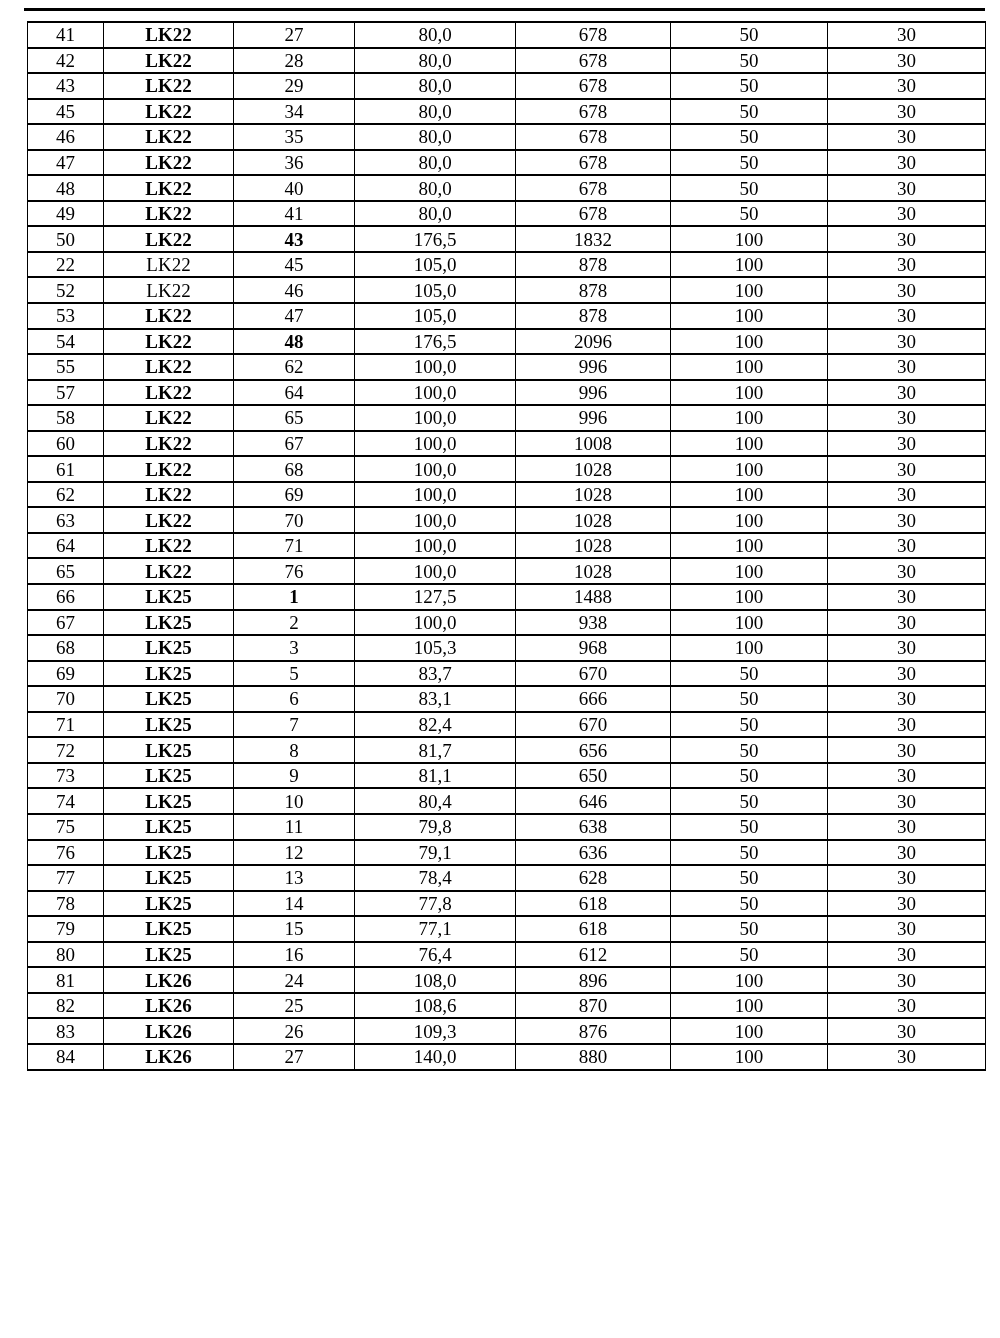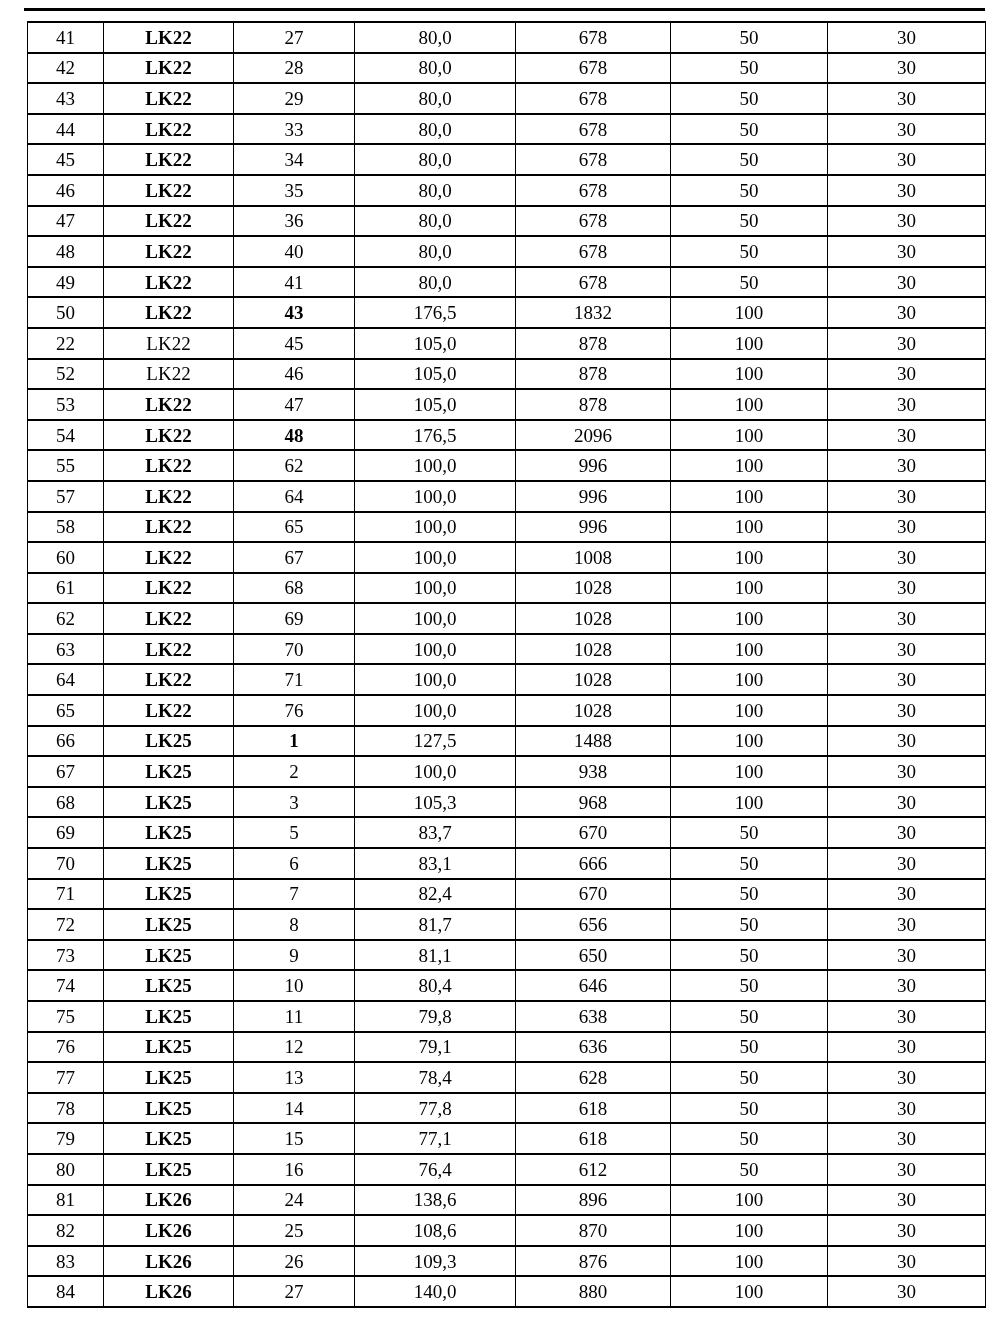--- a/index.html
+++ b/index.html
@@ -26,21 +26,21 @@
     top: 8px;
     width: 961px;
     height: 3px;
     background: #000000;
   }
   table.data-table {
     position: absolute;
     left: 27px;
     top: 21px;
     width: 958px;
-    height: 1287px;
+    height: 1050px;
     border-collapse: collapse;
     table-layout: fixed;
   }
   table.data-table td {
     border-left: 1.5px solid #000000;
     border-right: 1.5px solid #000000;
     border-top: 2.2px solid #000000;
     border-bottom: 2.2px solid #000000;
     text-align: center;
     vertical-align: middle;
@@ -91,29 +91,20 @@
         <tr>
           <td>43</td>
           <td class="b">LK22</td>
           <td>29</td>
           <td>80,0</td>
           <td>678</td>
           <td>50</td>
           <td>30</td>
         </tr>
         <tr>
-          <td>44</td>
-          <td class="b">LK22</td>
-          <td>33</td>
-          <td>80,0</td>
-          <td>678</td>
-          <td>50</td>
-          <td>30</td>
-        </tr>
-        <tr>
           <td>45</td>
           <td class="b">LK22</td>
           <td>34</td>
           <td>80,0</td>
           <td>678</td>
           <td>50</td>
           <td>30</td>
         </tr>
         <tr>
           <td>46</td>
@@ -409,21 +400,21 @@
           <td>16</td>
           <td>76,4</td>
           <td>612</td>
           <td>50</td>
           <td>30</td>
         </tr>
         <tr>
           <td>81</td>
           <td class="b">LK26</td>
           <td>24</td>
-          <td>138,6</td>
+          <td>108,0</td>
           <td>896</td>
           <td>100</td>
           <td>30</td>
         </tr>
         <tr>
           <td>82</td>
           <td class="b">LK26</td>
           <td>25</td>
           <td>108,6</td>
           <td>870</td>

